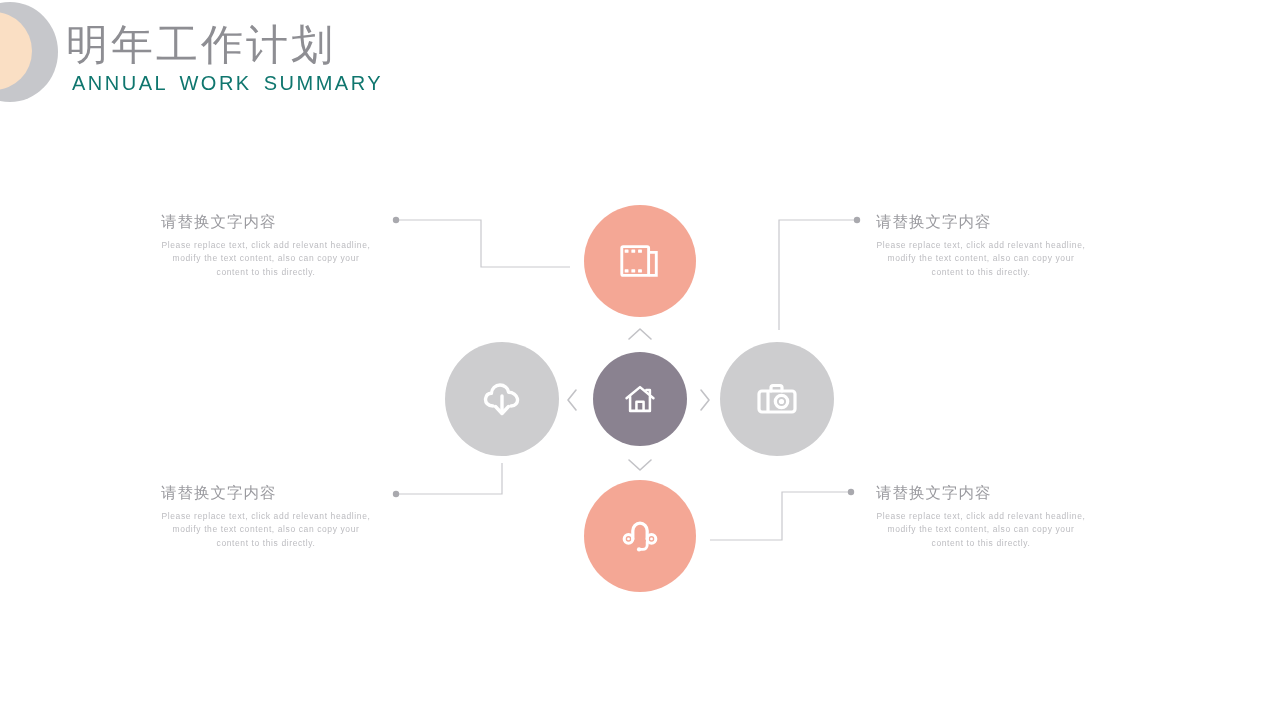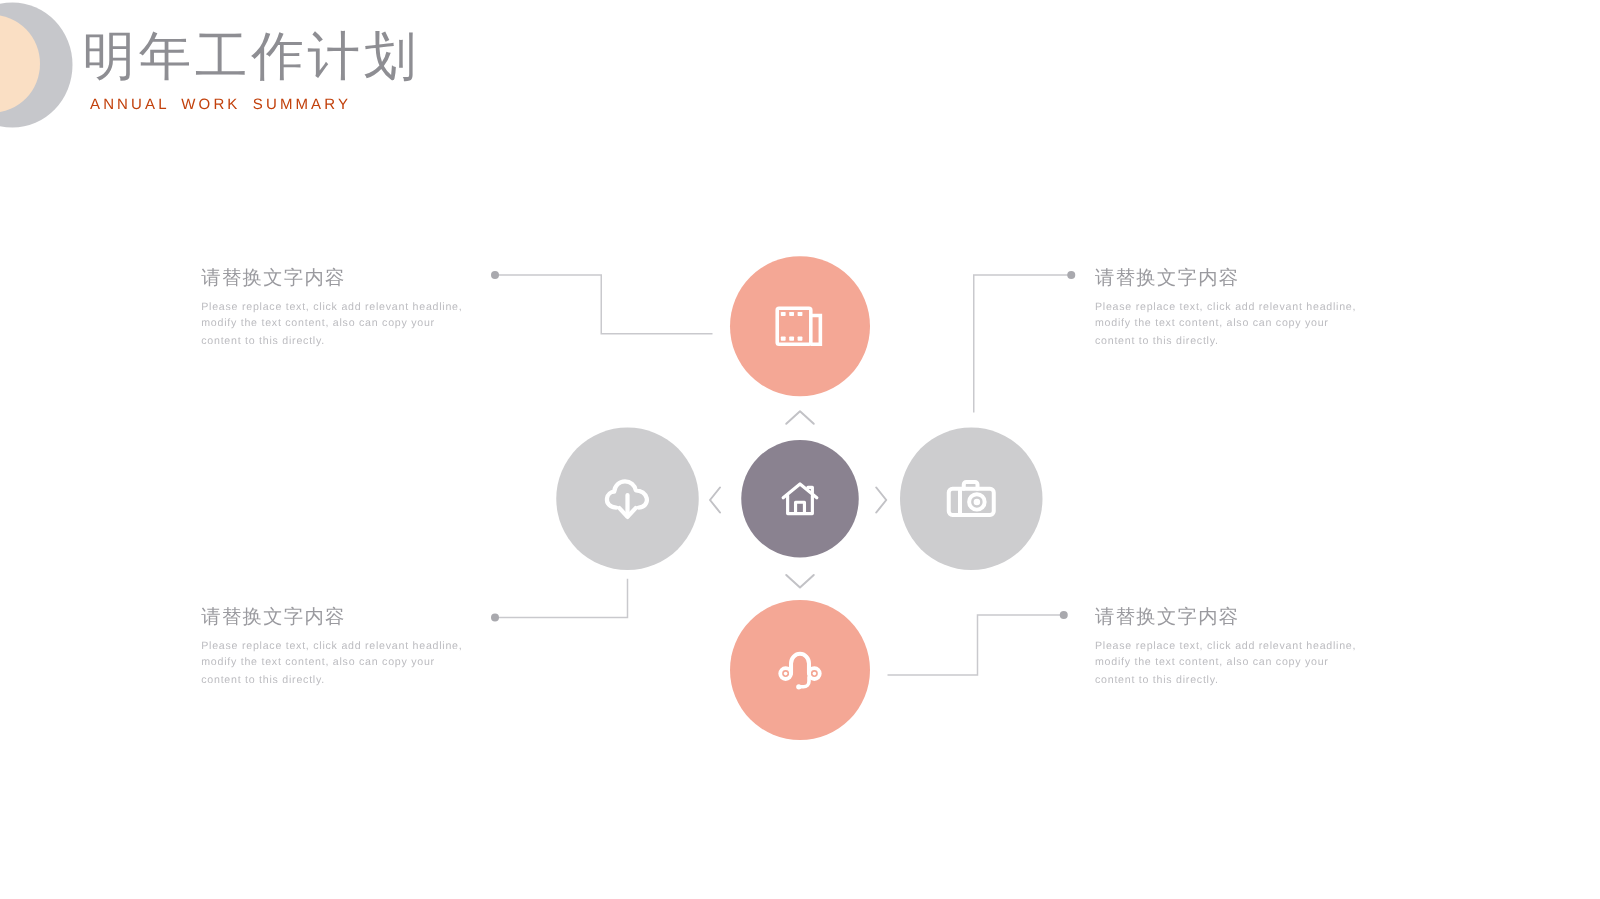--- a/index.html
+++ b/index.html
@@ -51,24 +51,24 @@
     letter-spacing: 3px;
     color: #8e8e93;
     font-family: "Liberation Sans", "DejaVu Sans", sans-serif;
     font-weight: 400;
     white-space: nowrap;
   }
   .title-en {
     position: absolute;
     left: 72px;
     top: 74px;
-    font-size: 12px;
+    font-size: 20px;
     line-height: 18px;
     letter-spacing: 2.5px;
-    color: #c2410c;
+    color: #0f766e;
     font-family: "Liberation Sans", sans-serif;
     word-spacing: 4px;
     white-space: nowrap;
   }
 
   
   .txt-block {
     position: absolute;
     width: 210px;
   }
@@ -80,20 +80,21 @@
     font-family: Liberation Mono, monospace;
     margin-bottom: 5px;
     white-space: nowrap;
   }
   .txt-block .body {
     font-size: 8.5px;
     line-height: 13.4px;
     color: #bcbcc0;
     letter-spacing: 0.6px;
     font-family: "Liberation Sans", sans-serif;
+    text-align: center;
   }
 
   .tb-tl { left: 161px; top: 212px; }
   .tb-tr { left: 876px; top: 212px; }
   .tb-bl { left: 161px; top: 483px; }
   .tb-br { left: 876px; top: 483px; }
 
   
   .connectors {
     position: absolute;

